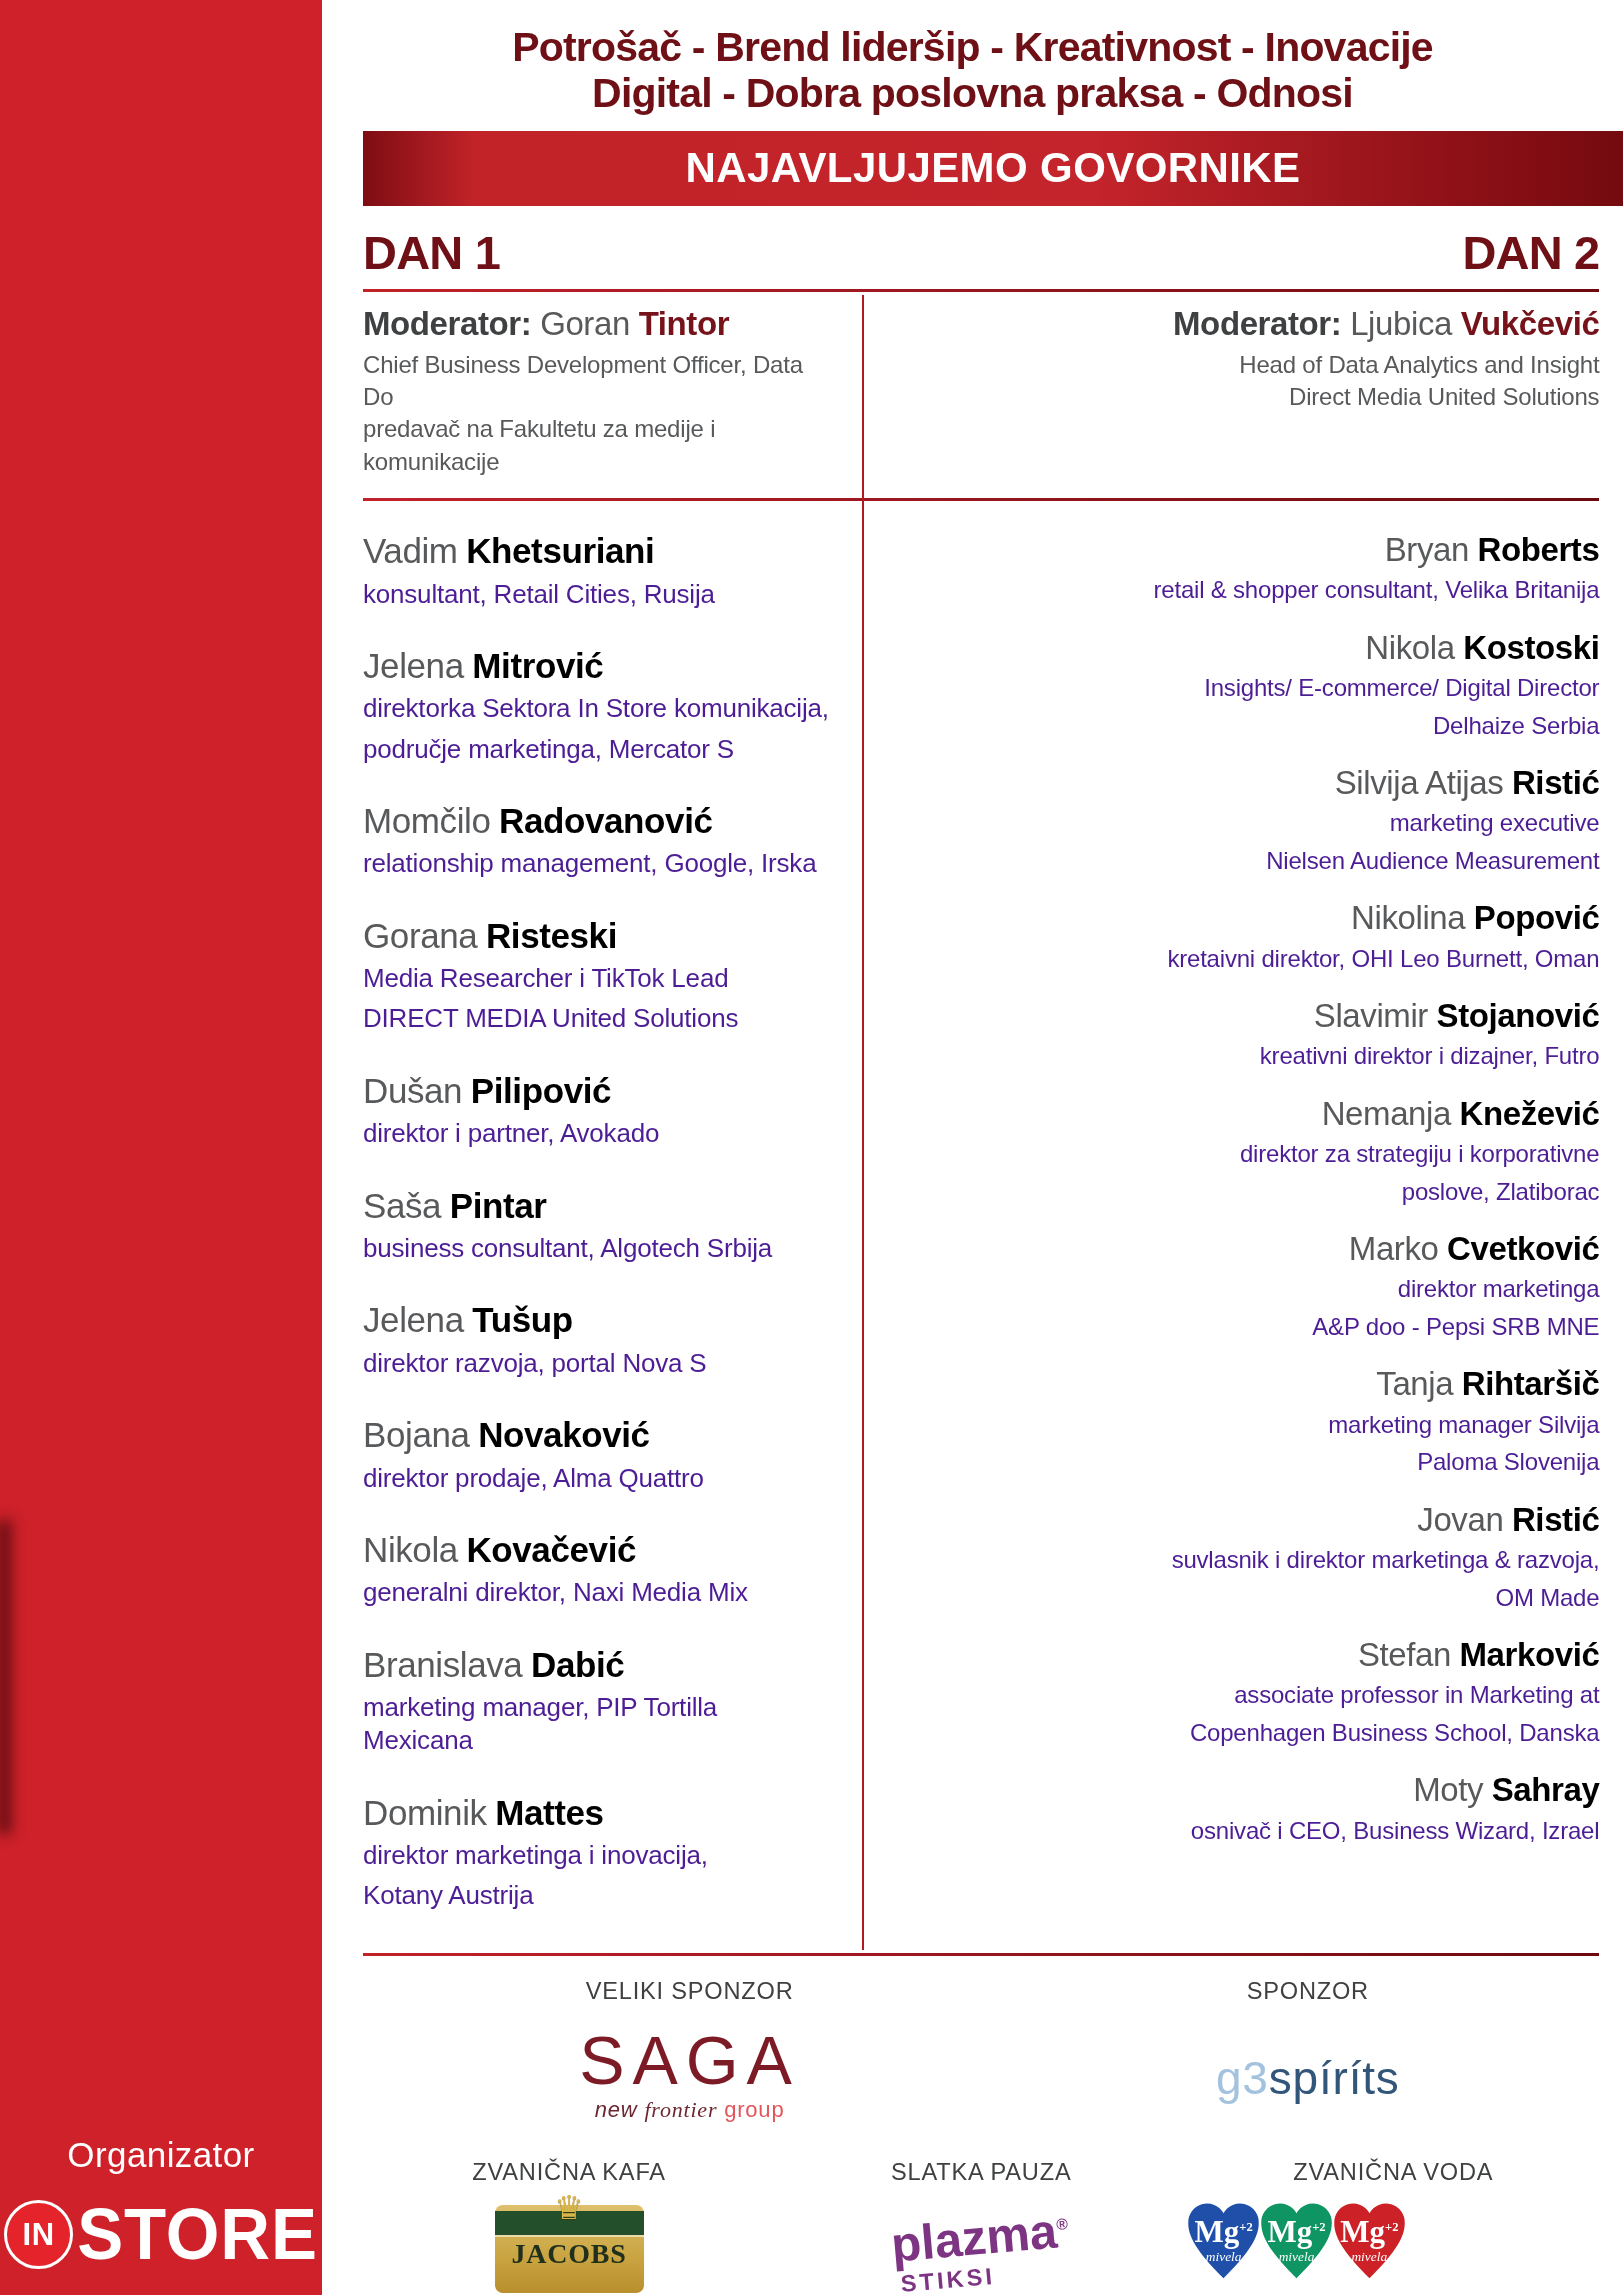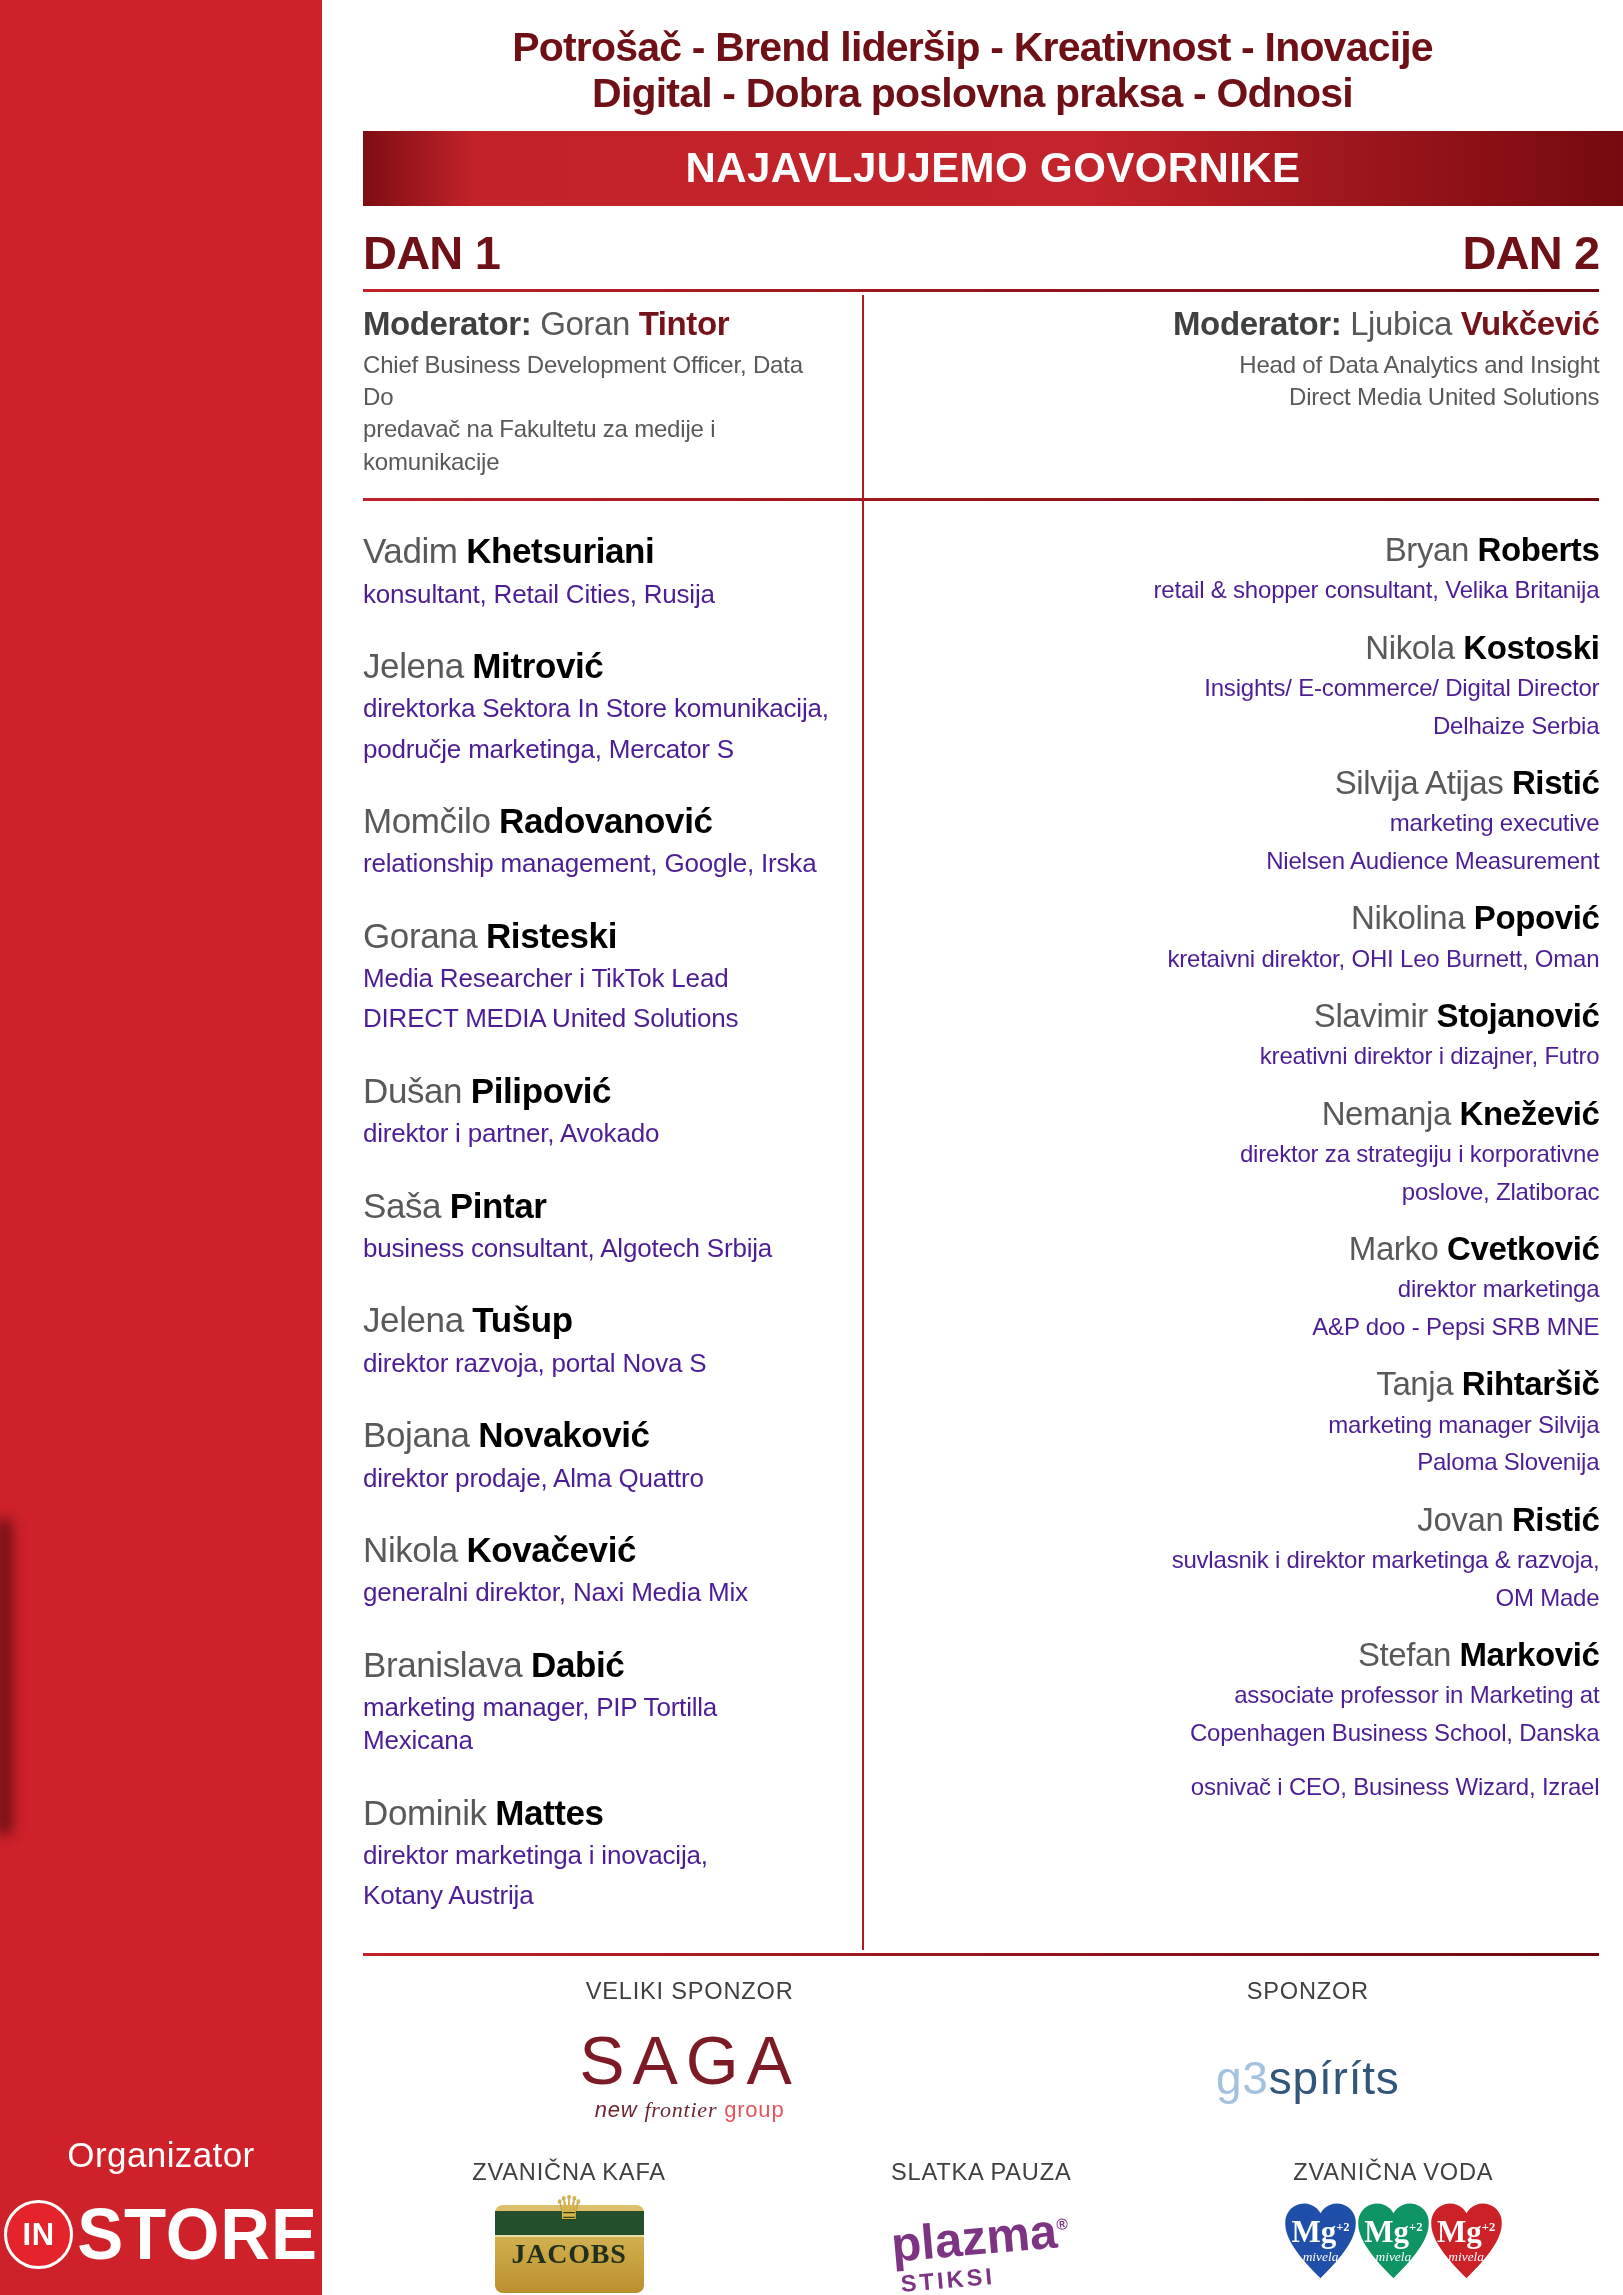--- a/index.html
+++ b/index.html
@@ -68,21 +68,21 @@
   .jacobs-band{position:absolute;top:6.3px;left:0;right:0;height:23.6px;background:#234f2a;
     border-bottom:2.4px solid #e9dca8;}
   .jacobs-crown{position:absolute;top:-14px;left:50%;transform:translateX(-50%);
     color:#d9b64a;font-size:33px;line-height:1;text-shadow:0 0.8px 0.8px rgba(60,40,0,.5);}
   .jacobs-text{position:absolute;bottom:23px;width:100%;text-align:center;
     font-family:"Liberation Serif",serif;font-size:28px;font-weight:bold;color:#20301c;letter-spacing:0.8px;}
   .plazma-wrap{margin-top:27px;transform:rotate(-5deg);color:#7d3583;}
   .plazma-main{font-size:49px;font-weight:bold;line-height:1;}
   .plazma-reg{font-size:15.7px;vertical-align:super;}
   .plazma-sub{font-size:23.6px;font-weight:bold;letter-spacing:3.1px;margin-top:1.6px;margin-left:-71px;}
-  .hearts{display:flex;justify-content:center;margin-top:14px;}
+  .hearts{display:flex;margin-top:14px;}
   .heart{position:relative;width:79px;height:83px;margin:0 -3.1px;}
   .heart svg{width:79px;height:83px;display:block;}
   .heart-mg{position:absolute;top:14px;width:100%;text-align:center;color:#fff;
     font-family:"Liberation Serif",serif;font-size:31px;font-weight:bold;}
   .heart-mg sup{font-size:12.6px;}
   .heart-mivela{position:absolute;top:49px;width:100%;text-align:center;color:#fff;
     font-family:"Liberation Serif",serif;font-style:italic;font-size:13.4px;}
   .rule2{margin:33px 23.6px 0 41px;}
 </style>
 </head>
@@ -300,20 +300,23 @@
 
   <div class="speaker">
     <div class="speaker-name">
       <span class="first">Stefan</span><span class="last">Marković</span>
     </div>
   <div class="speaker-desc">associate professor in Marketing at</div>
             <div class="speaker-desc">Copenhagen Business School, Danska</div>
           </div>
 
   <div class="speaker">
+    <div class="speaker-name">
+      <span class="first">Moty</span><span class="last">Sahray</span>
+    </div>
   <div class="speaker-desc">osnivač i CEO, Business Wizard, Izrael</div>
           </div>
 </div>
     </div>
   </div>
 
   <div class="rule" style="margin:0 23.6px 0 41px;"></div>
 
   <div class="sponsor-row1">
     <div class="s-cell">

